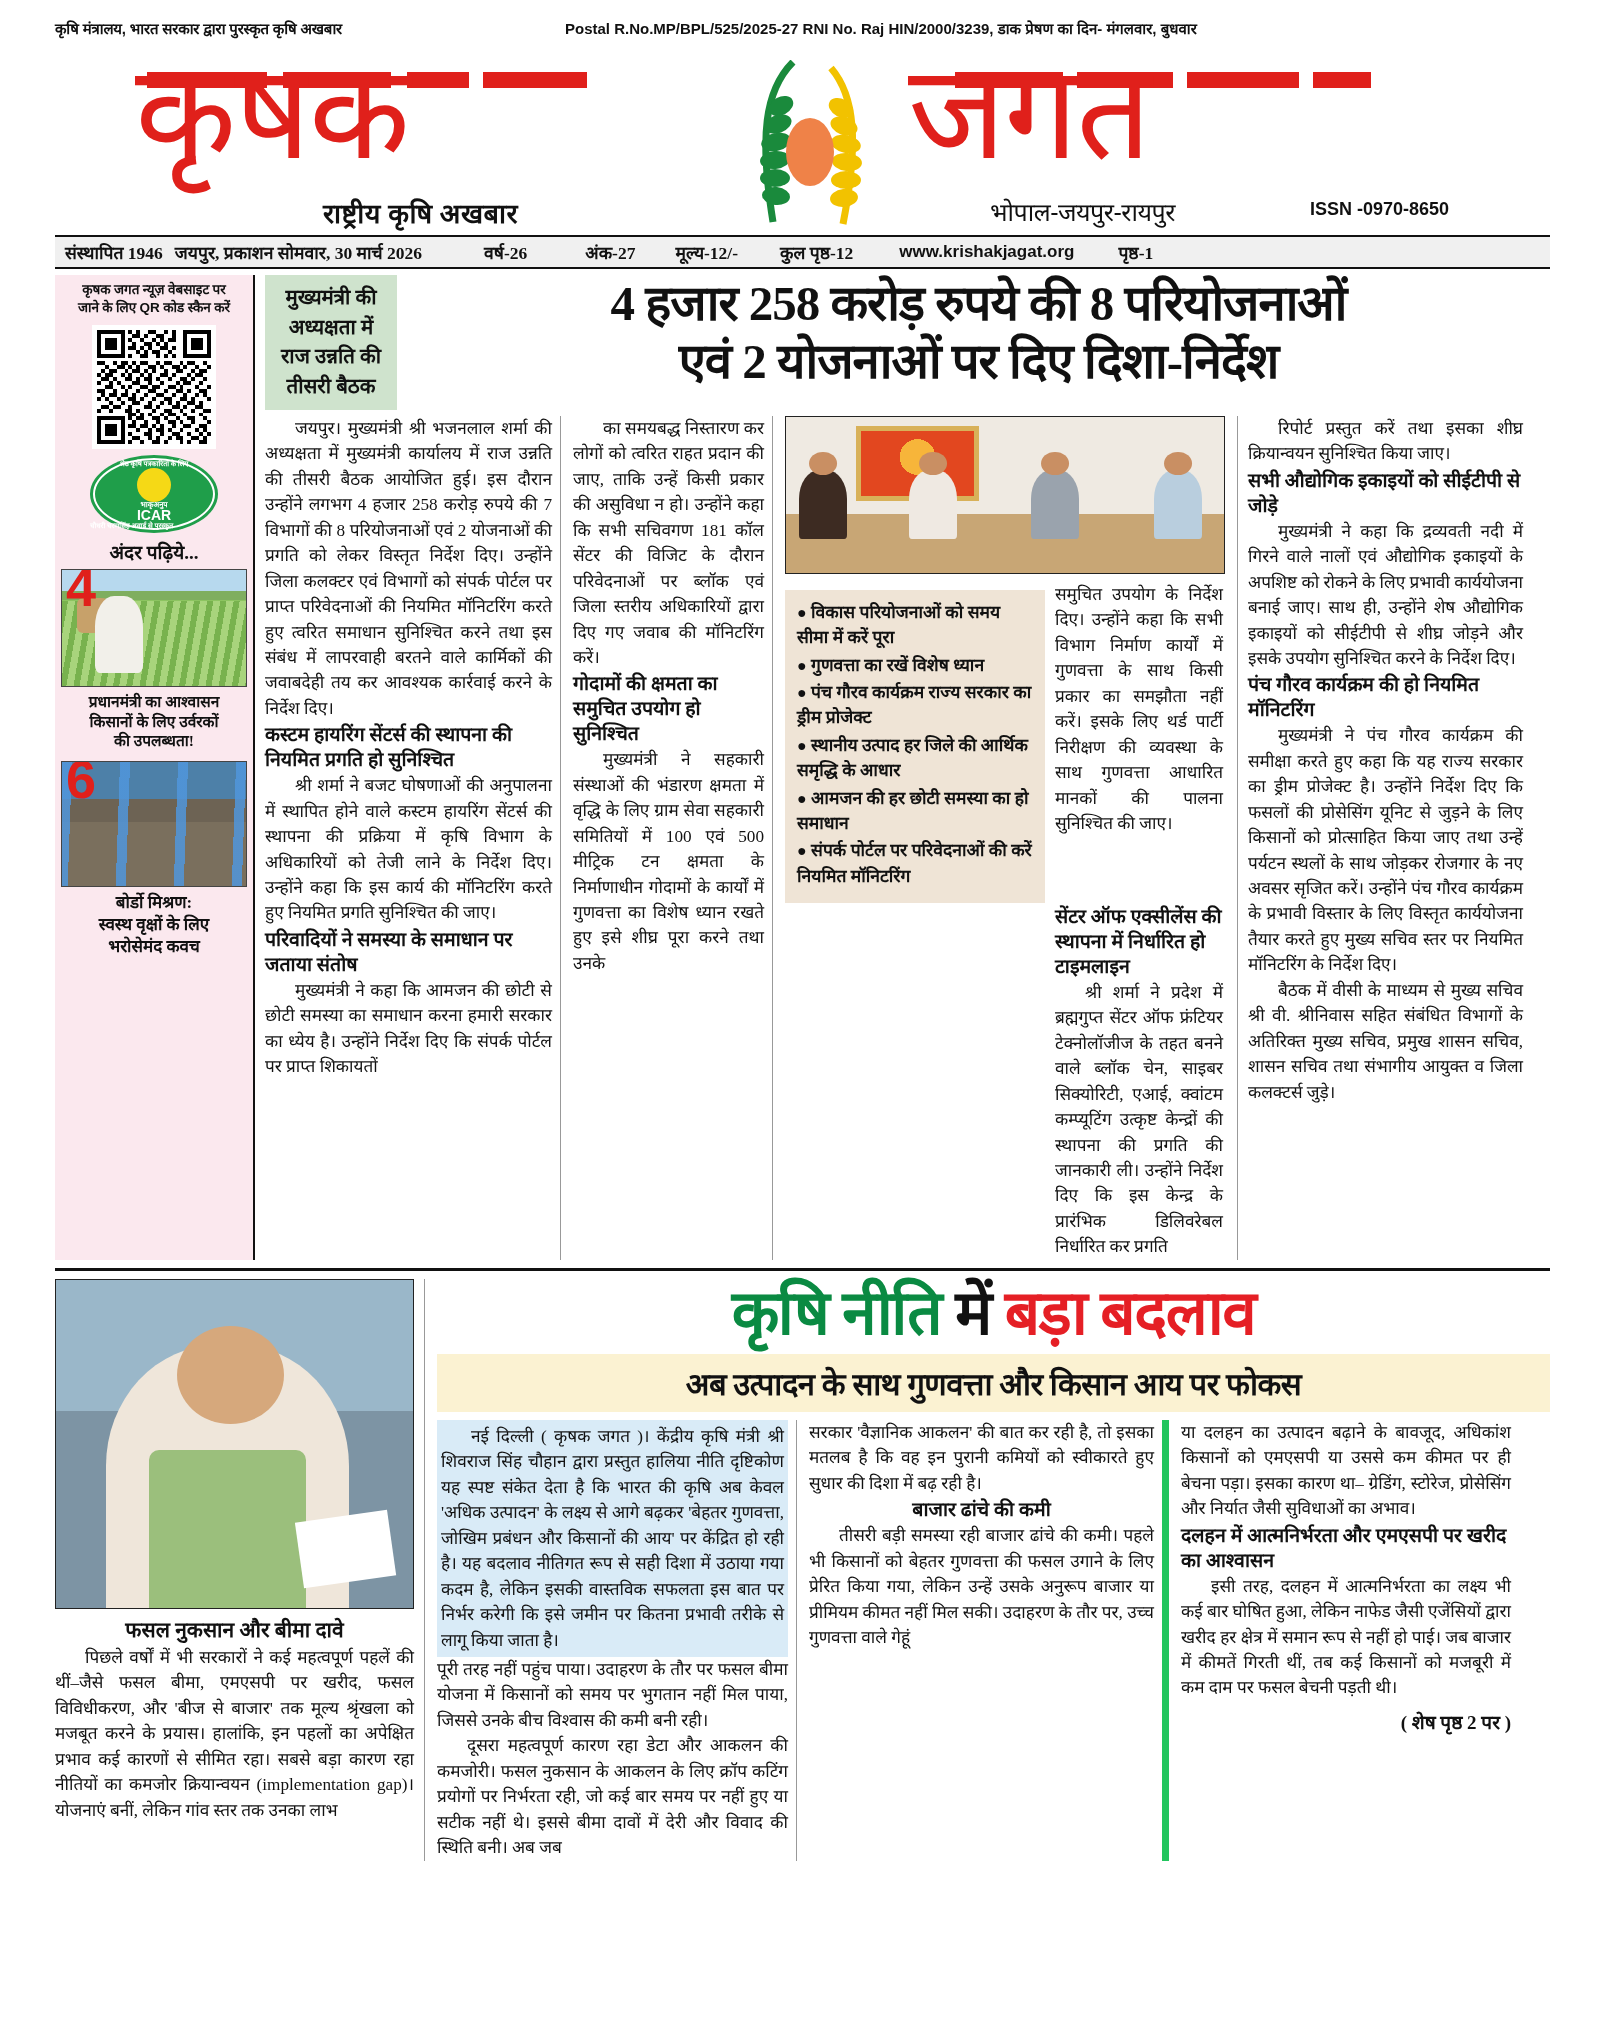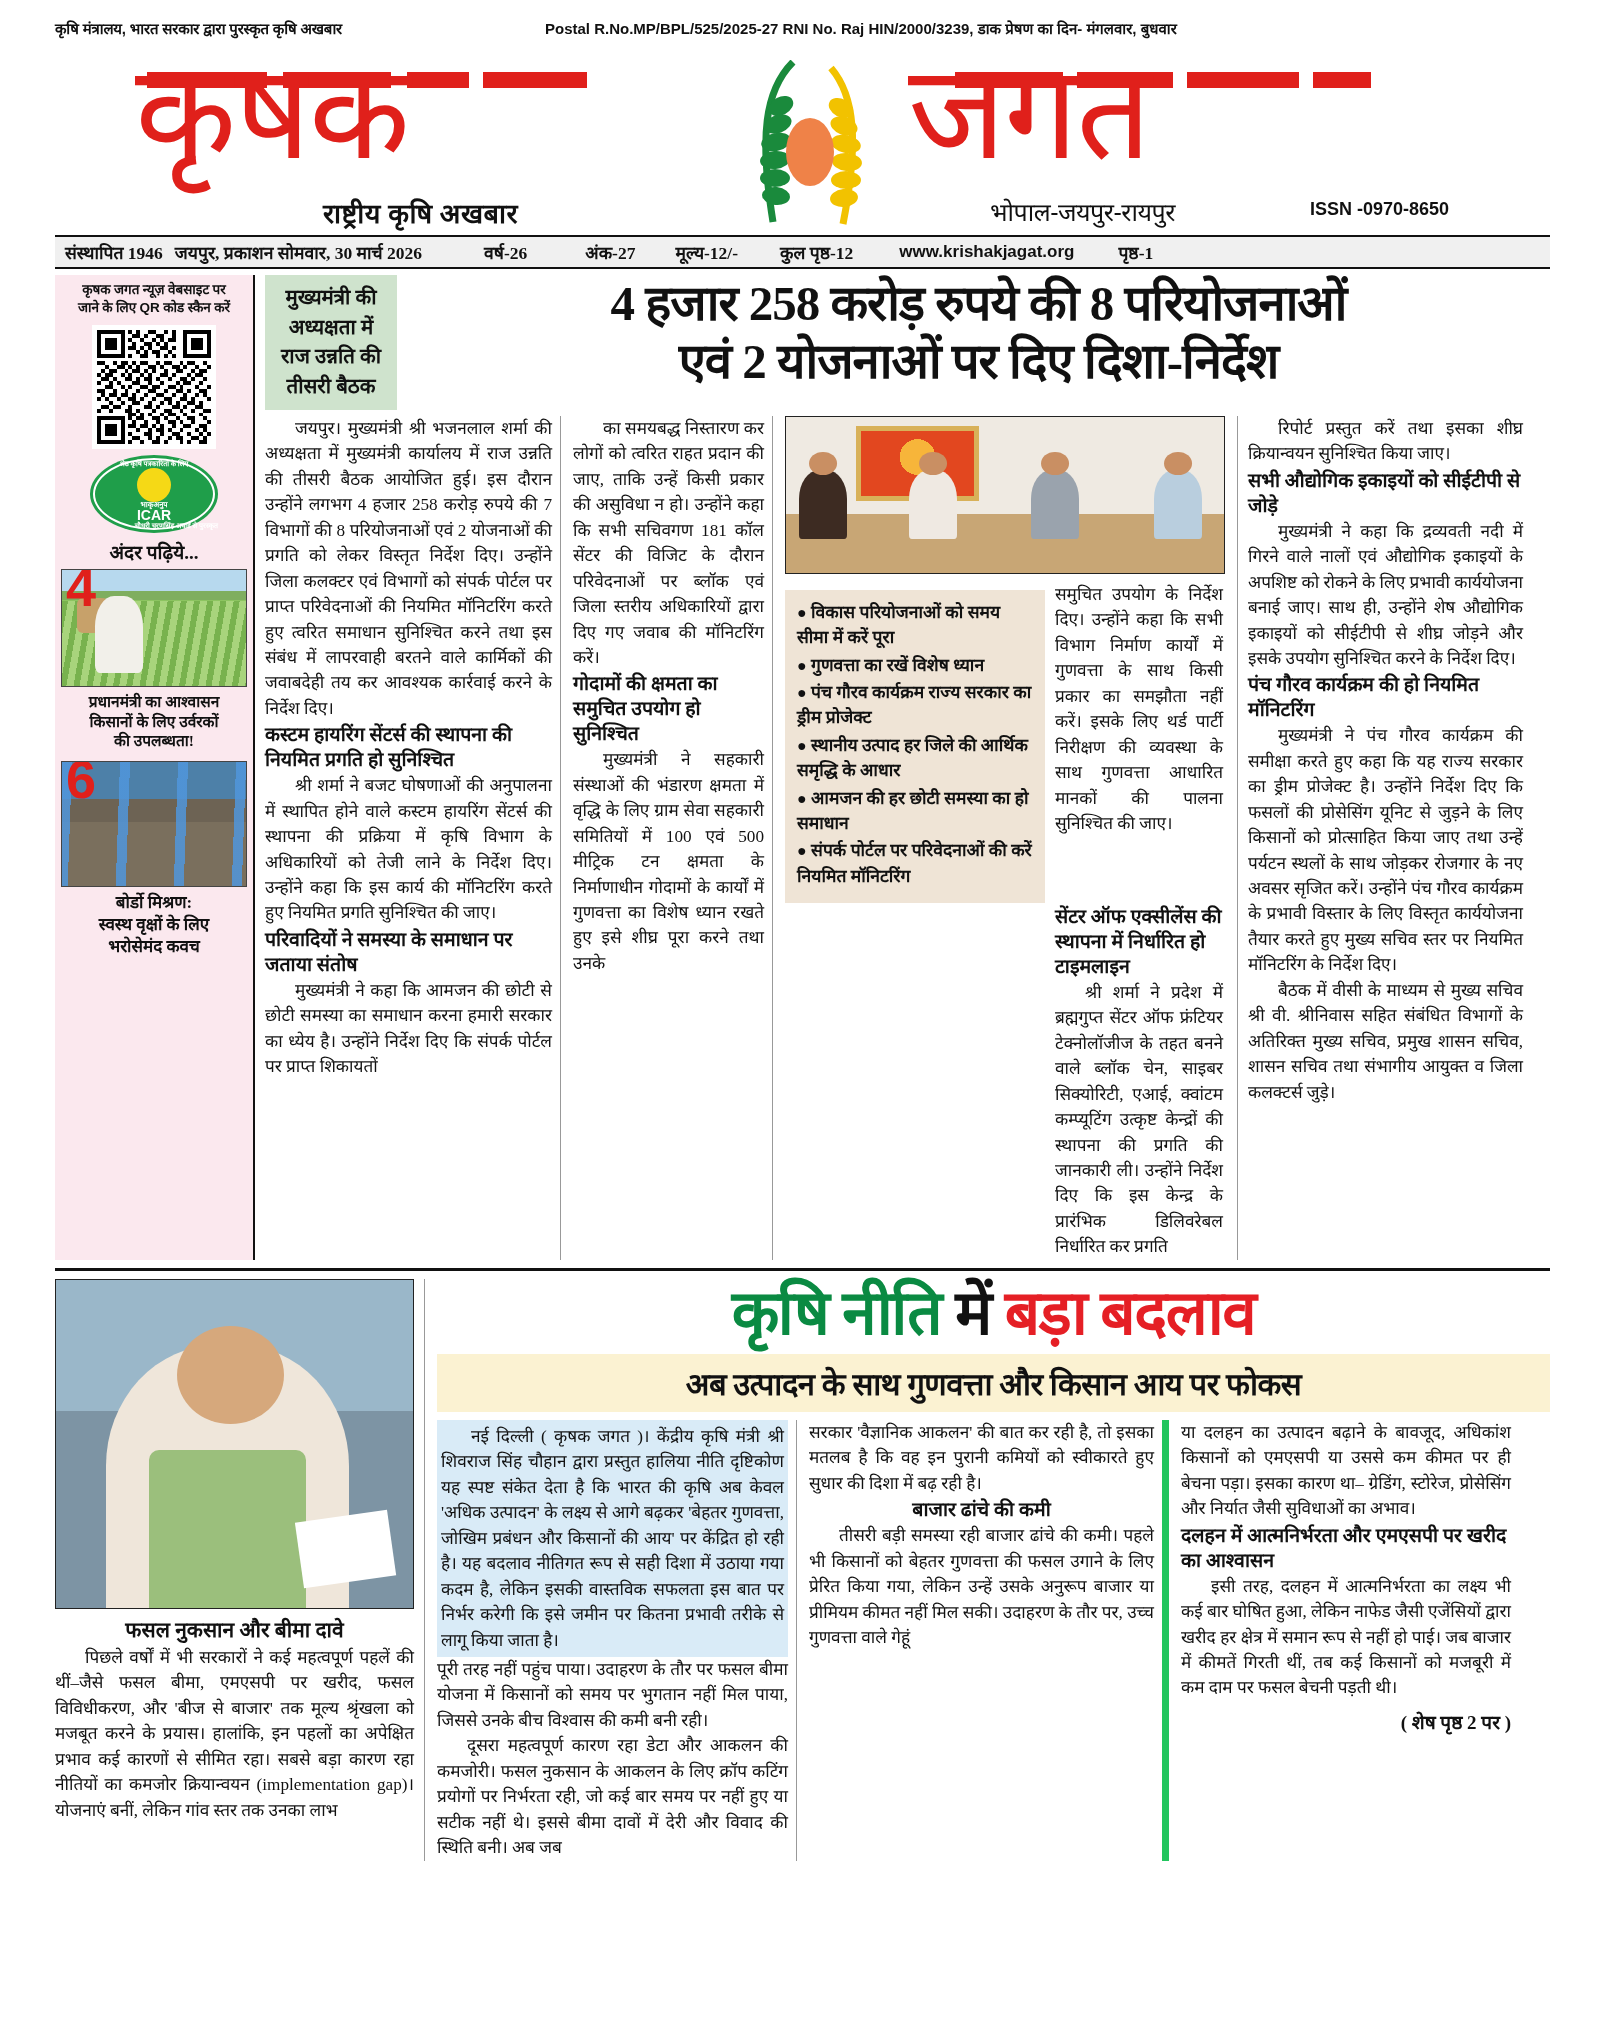--- a/index.html
+++ b/index.html
@@ -6,21 +6,21 @@
   body {
     width: 1605px; height: 2032px;
     background: #ffffff;
     font-family: "Liberation Serif", "DejaVu Serif", serif;
     color: #111;
     overflow: hidden;
   }
   .page { position: relative; width: 1605px; height: 2032px; padding: 0 55px; }
 
   
-  .topstrip { display: flex; align-items: flex-start; padding-top: 18px; font-size: 15.5px; font-weight: 700; }
+  .topstrip { display: flex; align-items: flex-start; padding-top: 18px; font-size: 15.5px; font-weight: 700; gap: 20px; }
   .topstrip .left { width: 470px; font-family: "Liberation Sans", sans-serif; font-size:15px; letter-spacing:-0.2px; }
   .topstrip .right { flex:1; text-align: left; padding-left: 20px; font-family: "Liberation Sans", sans-serif; font-size:15px; }
 
   
   .masthead { position: relative; height: 185px; margin-top: 4px; }
   .mh-word { position:absolute; top: 6px; font-family:"Liberation Serif", serif; font-weight:400; color:#e0201b;
              font-size: 132px; line-height: 1; letter-spacing: -2px; }
   .mh-left { left: 80px; }
   .mh-right { left: 853px; }
   .mh-bar { position:absolute; height:16px; background:#e0201b; top:30px; }
@@ -45,21 +45,21 @@
   .sb-head { font-size: 13.5px; font-weight:700; text-align:center; line-height:1.35; }
   .sb-head b { font-family:"Liberation Sans",sans-serif; }
   .qr { width: 124px; height:124px; margin: 8px auto 0 auto; background:#fff; padding:5px; }
   .qr svg{ display:block; }
   .icar { width: 128px; height: 78px; margin: 6px auto 0 auto; border-radius: 50%; background:#1f9e4a; position:relative;}
   .icar .ring { position:absolute; inset:3px; border-radius:50%; border:2px solid #fff; }
   .icar .wheat{ position:absolute; left:50%; top:13px; transform:translateX(-50%); width:34px;height:34px;border-radius:50%;background:#f5d916;}
   .icar .nm{ position:absolute; left:0; right:0; top:44px; text-align:center; color:#fff; font-size:7.5px; font-weight:700;}
   .icar .ab{ position:absolute; left:0; right:0; top:52px; text-align:center; color:#fff; font-size:14px; font-weight:700; font-family:"Liberation Sans",sans-serif;}
   .icar .top-t{ position:absolute; left:0;right:0; top:4px; text-align:center; color:#fff; font-size:7px; font-weight:700;}
-  .icar .bot-t{ position:absolute; left:0;right:0; bottom:3px; text-align:right; color:#fff; font-size:7px; font-weight:700;}
+  .icar .bot-t{ position:absolute; left:0;right:0; bottom:3px; text-align:left; color:#fff; font-size:7px; font-weight:700;}
   .sb-inside { text-align:center; font-size:19px; font-weight:700; margin-top:6px; }
   .sb-photo { position:relative; margin-top: 4px; border:1.5px solid #444; height: 118px; overflow:hidden; }
   .sb-num { position:absolute; left:4px; top:-14px; font-size:54px; font-weight:700; color:#e0201b; z-index:3; font-family:"Liberation Sans",sans-serif;}
   .sb-cap { text-align:center; font-size:15.5px; font-weight:700; line-height:1.25; margin-top:5px;}
   .sb-cap2 { text-align:center; font-size:17px; font-weight:700; line-height:1.3; margin-top:5px;}
 
   
   .ph-field { width:100%; height:100%; background:
       linear-gradient(#b7d9ee 0 18%, #7fae5f 18% 26%, #8cc460 26% 100%); position:relative;}
   .ph-field:after{ content:""; position:absolute; left:0; right:0; top:26%; bottom:0;

